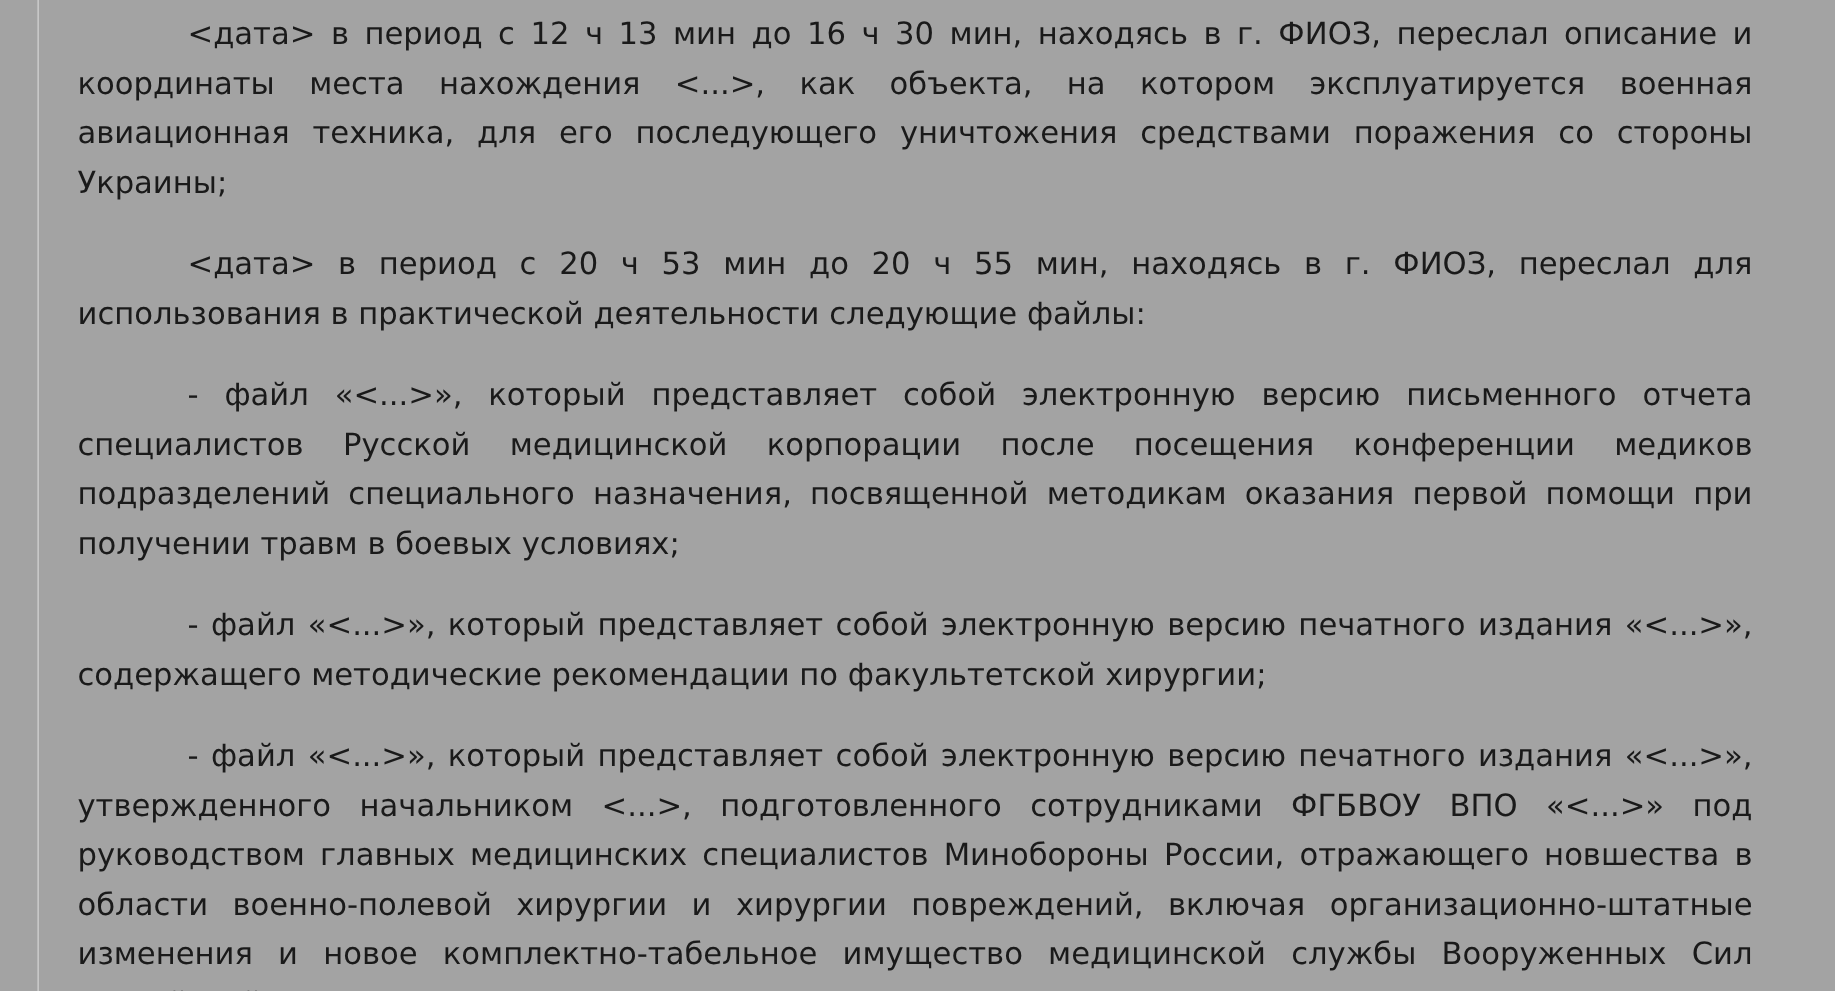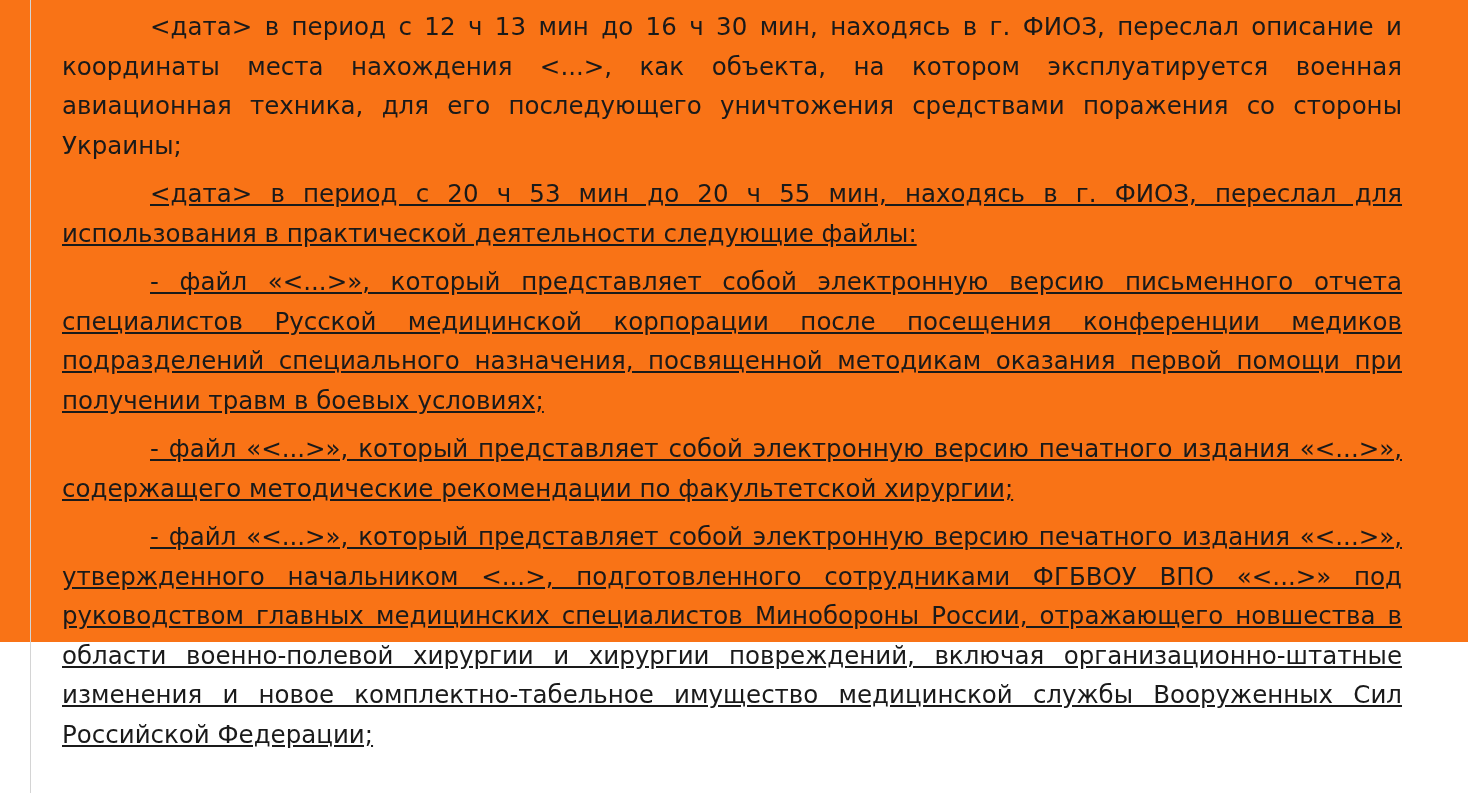--- a/index.html
+++ b/index.html
@@ -10,23 +10,23 @@
   body {
     width: 1468px;
     height: 793px;
     font-family: "DejaVu Sans", sans-serif;
     color: #1a1a1a;
     overflow: hidden;
   }
   .page {
     position: relative;
     width: 1468px;
-    height: 642px;
+    height: 793px;
     box-sizing: border-box;
-    background: #f97316;
+    background: #a3a3a3;
   }
   
   .left-rule {
     position: absolute;
     left: 30px;
     top: 0;
     width: 1px;
     height: 793px;
     background: #d4d4d4;
   }
@@ -42,22 +42,21 @@
     text-align: justify;
     text-justify: inter-word;
     text-indent: 88px;
     font-size: 24.5px;
     line-height: 39.5px;
     color: #1a1a1a;
     -webkit-hyphens: none;
     hyphens: none;
   }
   p.para + p.para {
-    margin-top: 9px;
-    text-decoration: underline;
+    margin-top: 26px;
   }
   
   p.para.first {
     margin-top: 7px;
   }
 </style>
 </head>
 <body>
 
 <div class="page">

